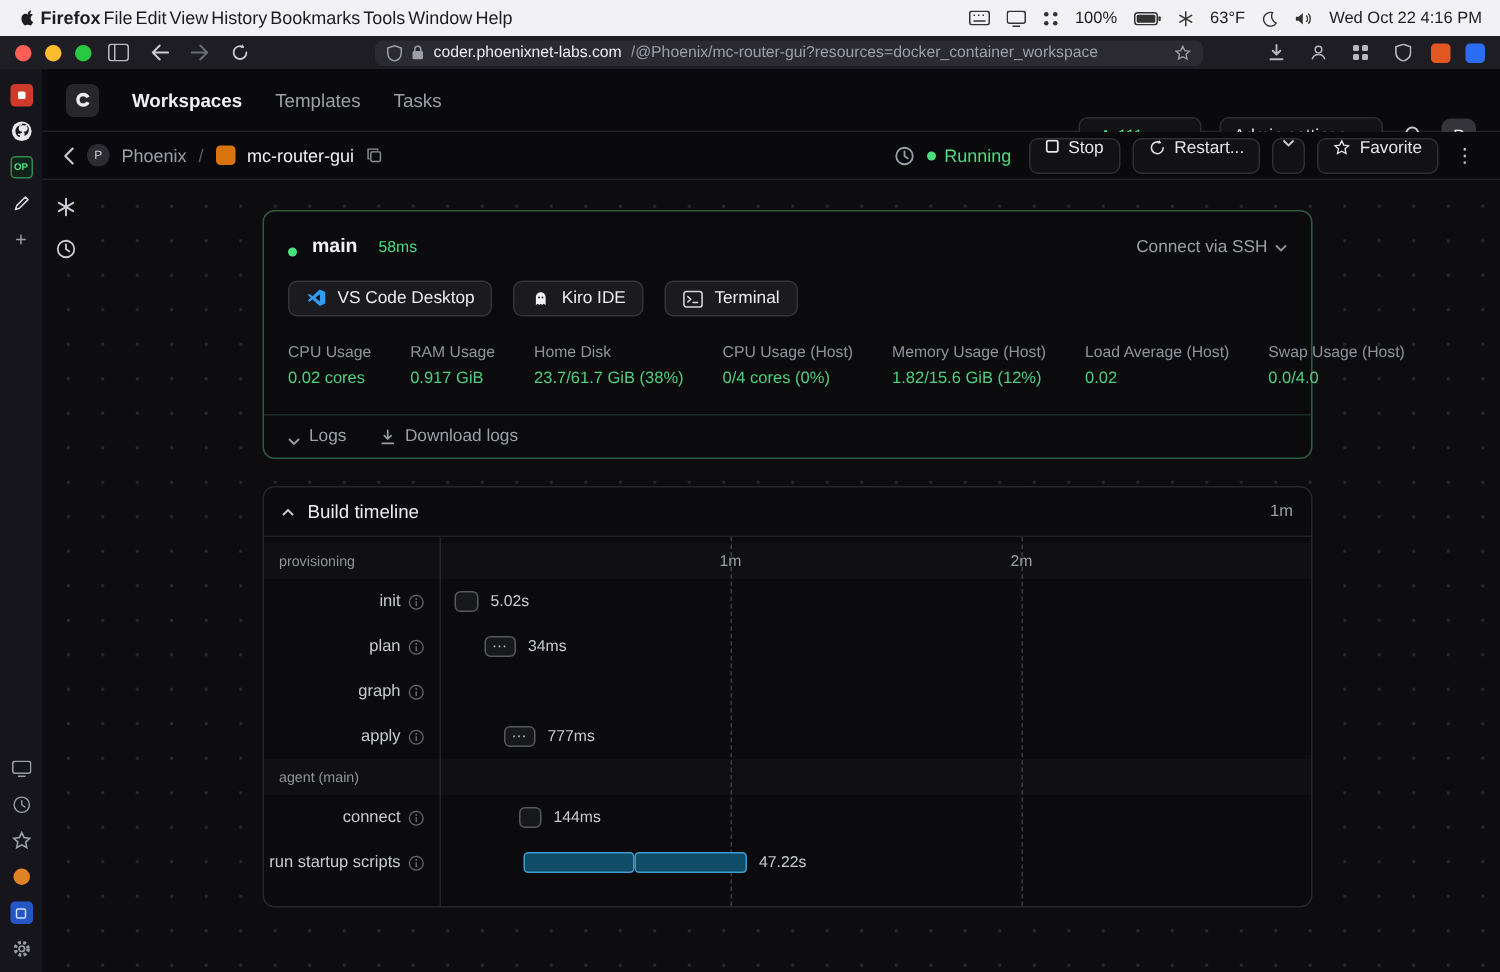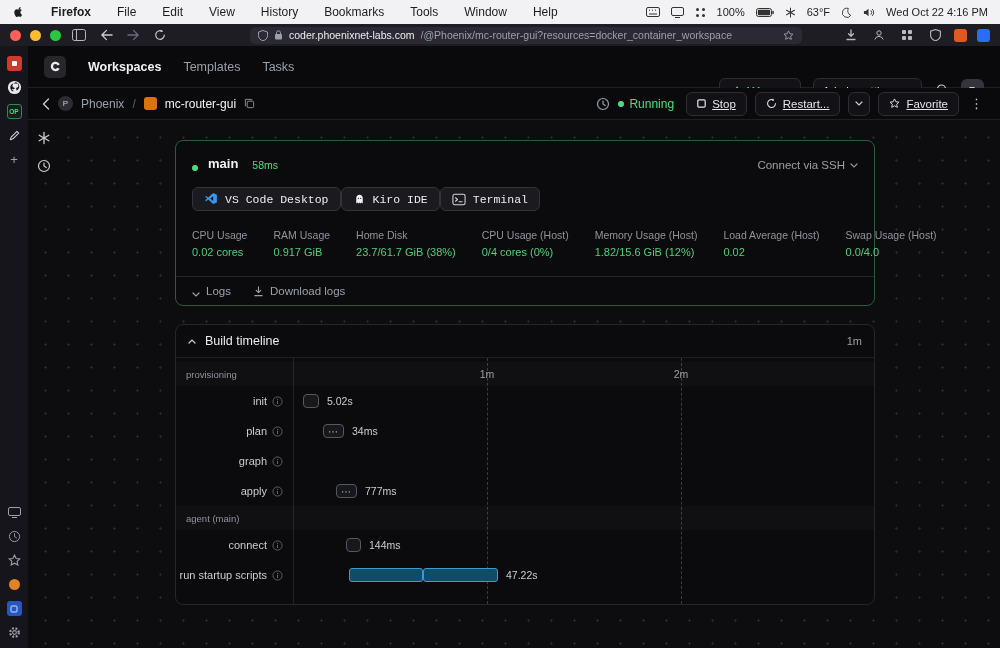--- a/index.html
+++ b/index.html
@@ -1,21 +1,21 @@
 <!DOCTYPE html>
 <html><head>
 <meta charset="utf-8">
 <style>
   * { margin:0; padding:0; box-sizing:border-box; }
   html,body { background:#000; }
   body { width:1000px; height:648px; overflow:hidden; font-family:"Liberation Sans", sans-serif; }
   .screen { position:relative; width:1000px; height:648px; display:flex; flex-direction:column; }
 
   
-  .menubar { height:24px; background:#f2f2f4; display:flex; align-items:center; padding:0 12px; gap:26px;
+  .menubar { height:24px; background:#f2f2f4; display:flex; align-items:center; padding:0 12px; gap:2px;
              font-size:12px; color:#1d1d1f; flex:0 0 auto; }
   .menubar .app-name { font-weight:bold; }
   .mb-right { margin-left:auto; display:flex; align-items:center; gap:11px; font-size:11px; }
   .mb-ic { display:inline-flex; align-items:center; }
   .mb-ic svg { display:block; }
 
   
   .fx-toolbar { height:22px; background:#1e1d24; display:flex; align-items:center; padding:0 10px; gap:9px; flex:0 0 auto; }
   .tl-dot { width:11px; height:11px; border-radius:50%; }
   .tl-red{background:#ff5f57;} .tl-yellow{background:#febc2e;} .tl-green{background:#28c840;}
@@ -57,40 +57,40 @@
               padding:0 14px; gap:8px; flex:0 0 auto; font-size:12px; }
   .org-avatar { width:15px; height:15px; border-radius:50%; background:#2c2c32; color:#c9ccd2; font-size:8px;
                 display:flex; align-items:center; justify-content:center; }
   .ws-favicon { width:13px; height:13px; border-radius:3px; background:#d9730d; }
   .crumb-org { color:#9aa0a8; }
   .crumb-sep { color:#5c6066; }
   .crumb-ws { color:#f2f2f4; }
   .crumb-right { margin-left:auto; display:flex; align-items:center; gap:8px; }
   .status-run { display:flex; align-items:center; gap:5px; color:#4ade80; font-size:12px; margin-right:4px; }
   .dot-green { width:6px; height:6px; border-radius:50%; background:#4ade80; }
-  .btn { display:flex; align-items:center; gap:6px; height:24px; padding:0 10px; border:1px solid #2e2e34;
-         border-radius:6px; background:#111116; color:#e6e6e9; font-size:11.5px;text-decoration:underline; }
+  .btn { display:flex; gap:6px; height:24px; padding:0 10px; border:1px solid #2e2e34;
+         border-radius:6px; background:#111116; color:#e6e6e9; font-size:11.5px; }
   .btn.square { width:22px; padding:0; justify-content:center; }
   .kebab { color:#c9ccd2; font-size:13px; padding:0 3px; }
 
   
   .main { flex:1; position:relative; overflow:hidden;
           background-color:#0d0d10;
           background-image:radial-gradient(#26262b 1px, transparent 1.4px);
           background-size:23px 23px; background-position:6px 6px; }
   .rail-ic { position:absolute; left:8px; width:16px; height:16px; display:flex; align-items:center; justify-content:center; }
   .content { position:absolute; left:147px; top:20px; width:700px; }
 
   
   .ws-card { border:1px solid #2e5a40; border-radius:8px; background:#0b0b0e; }
   .ws-head { display:flex; align-items:flex-end; gap:10px; padding:15px 16px 0; }
   .agent-name { color:#f2f2f4; font-size:13px; font-weight:bold; }
   .agent-lat { color:#4ade80; font-size:10.5px; margin-left:4px; }
   .ssh { margin-left:auto; display:flex; align-items:center; gap:5px; color:#9aa0a8; font-size:11.5px; }
-  .ide-row { display:flex; padding:16px 16px 0;font-family:Liberation Mono, monospace; }
+  .ide-row { display:flex; gap:14px; padding:16px 16px 0; }
   .ide-btn { display:flex; align-items:center; gap:7px; height:24px; padding:0 11px; border:1px solid #33343a;
              border-radius:6px; background:#1a1a1f; color:#ececf0; font-size:11.5px; }
   .stats { display:flex; gap:26px; padding:18px 16px 18px; }
   .stat-label { font-size:10.5px; color:#8f949c; white-space:nowrap; }
   .stat-value { font-size:11px; color:#4fcf7d; margin-top:5px; white-space:nowrap; }
   .ws-foot { border-top:1px solid #1e2a22; display:flex; align-items:center; gap:22px; padding:8px 16px; }
   .foot-item { display:flex; align-items:flex-end; gap:6px; color:#9aa0a8; font-size:11.5px; }
 
   
   .tl-card { margin-top:18px; border:1px solid #26262b; border-radius:8px; background:#0b0b0e; }

